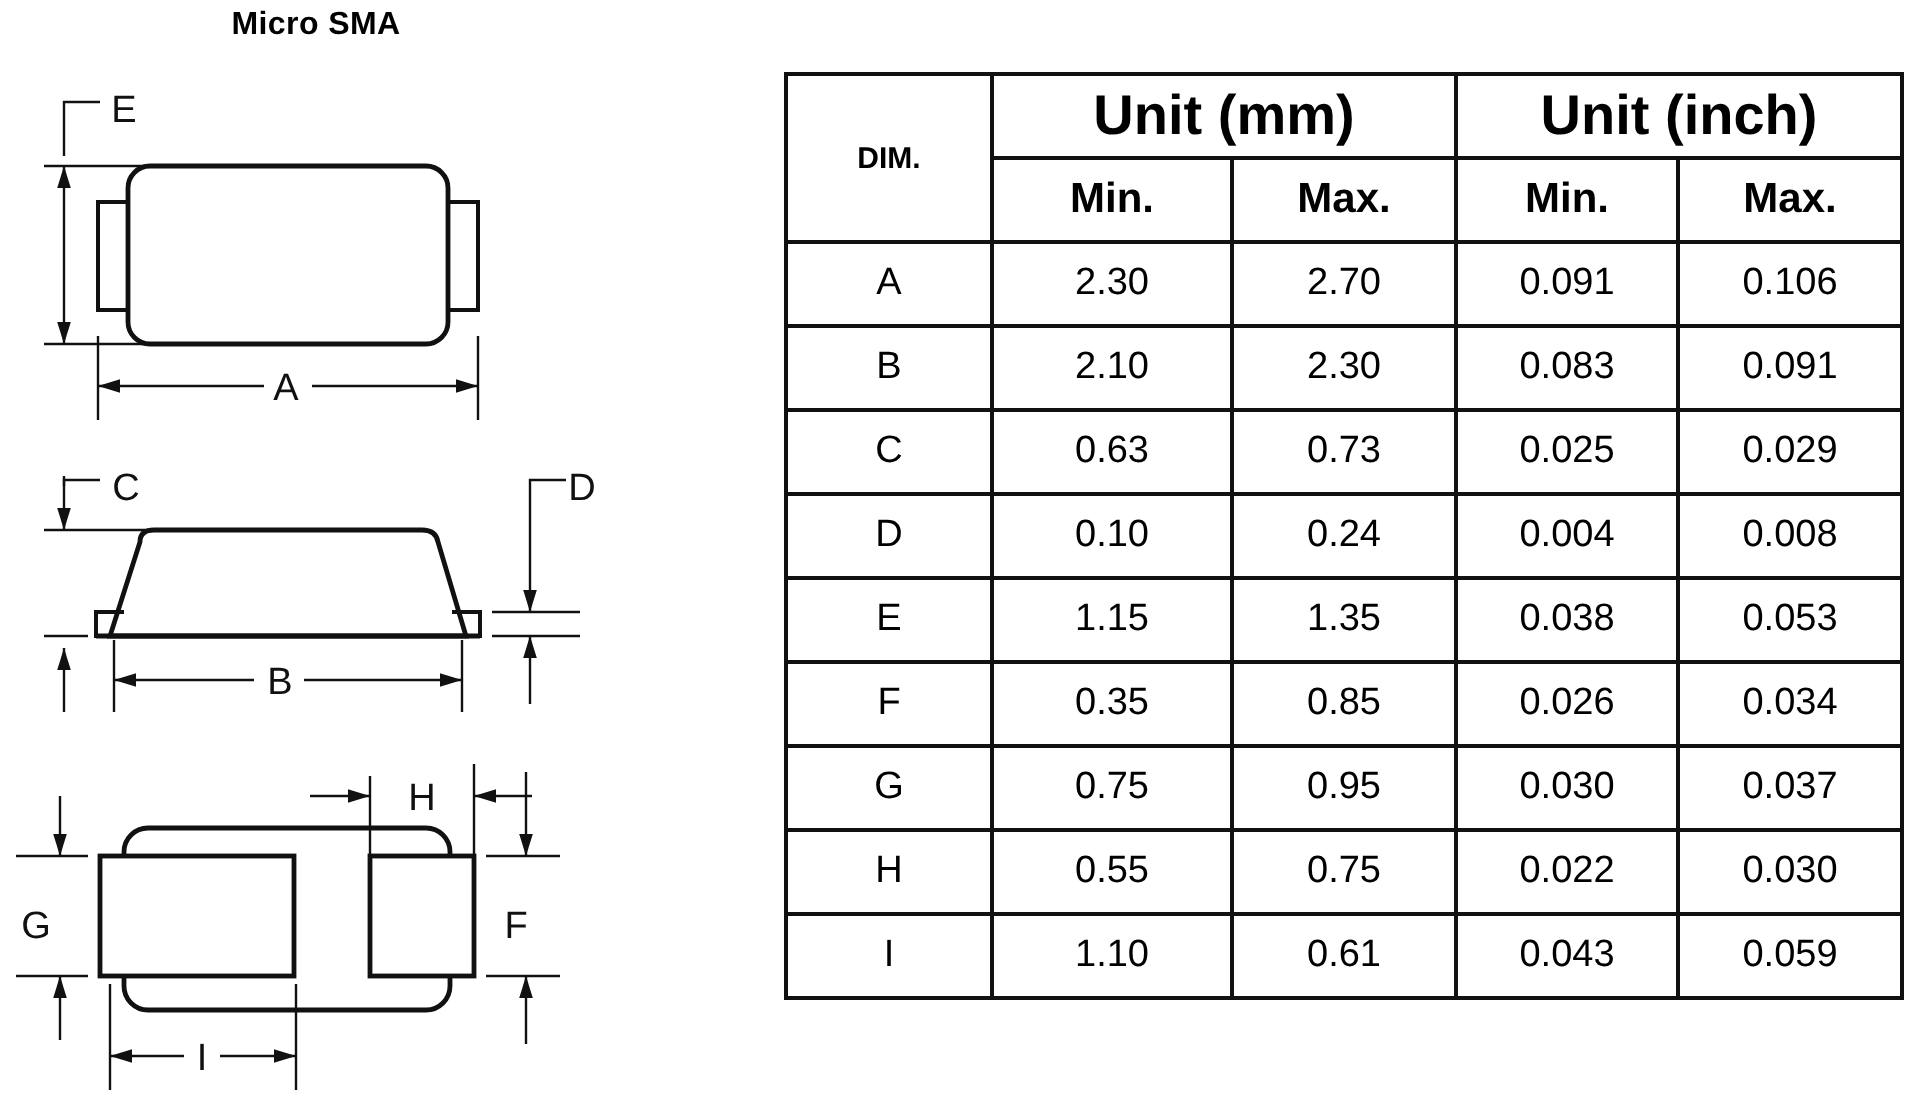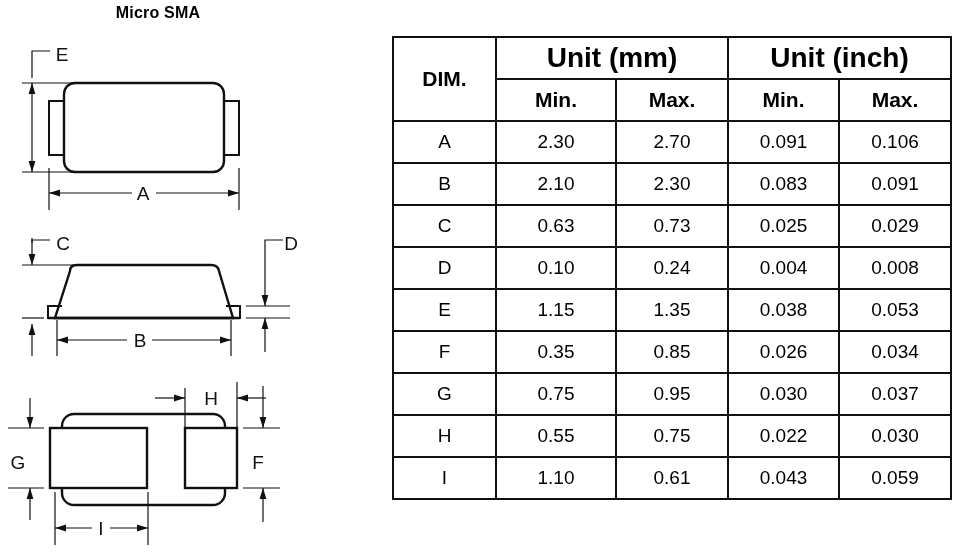--- a/index.html
+++ b/index.html
@@ -12,21 +12,21 @@
   #drawings{position:absolute;left:0;top:0;width:370px;height:552px;}
   #drawings svg{display:block;}
 
   
   #dimtable{position:absolute;left:392px;top:36px;width:558px;height:464px;
             border-collapse:collapse;table-layout:fixed;}
   #dimtable td,#dimtable th{border:2px solid #111;text-align:center;
             vertical-align:middle;padding:0;}
   #dimtable .hdr{font-size:28px;font-weight:bold;}
   #dimtable .sub{font-size:21px;font-weight:bold;}
-  #dimtable .dimcell{font-size:21px;font-weight:bold;}
+  #dimtable .dimcell{font-size:15px;font-weight:bold;}
   #dimtable td.val,#dimtable td.lbl{font-size:19px;font-weight:normal;}
   #dimtable col.c0{width:103px;}
   #dimtable col.c1{width:120px;}
   #dimtable col.c2{width:112px;}
   #dimtable col.c3{width:111px;}
   #dimtable col.c4{width:112px;}
   #dimtable tr.hrow1{height:42px;}
   #dimtable tr.hrow2{height:42px;}
   #dimtable tr.drow{height:42px;}
 </style>

